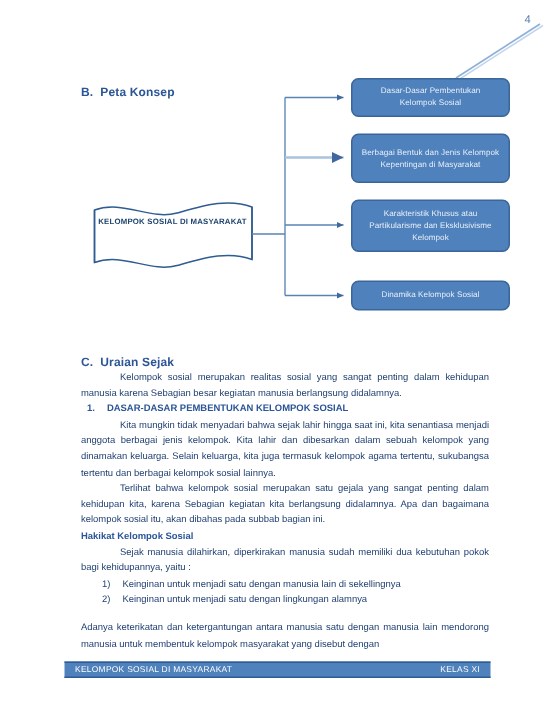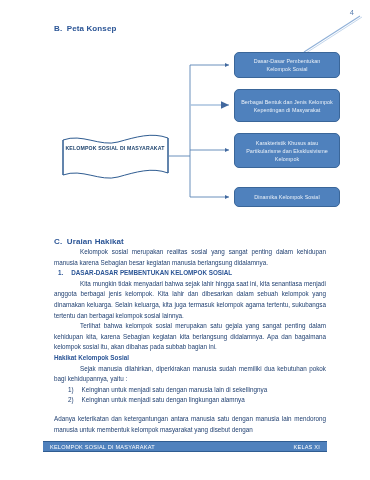--- a/index.html
+++ b/index.html
@@ -44,21 +44,21 @@
   }
 
   
   .section-heading {
     position: absolute;
     font-size: 8px;
     font-weight: bold;
     color: #2b5596;
     letter-spacing: .1px;
   }
-  #heading-b { left: 54px; top: 24px; }
+  #heading-b { left: 54px; top: 57px; }
   #heading-c { left: 54px; top: 237px; }
 
   
   #concept-map {
     position: absolute;
     left: 0; top: 50px;
     width: 370px;
     height: 170px;
   }
   #map-svg {
@@ -210,21 +210,21 @@
     <div id="node-3" class="node-box">
       <span>Karakteristik Khusus atau Partikularisme dan Eksklusivisme Kelompok</span>
     </div>
     <div id="node-4" class="node-box">
       <span>Dinamika Kelompok Sosial</span>
     </div>
   </div>
 
   <div id="heading-c" class="section-heading">
     <span>C.</span>&nbsp;
-    <span>Uraian Hakikat</span>
+    <span>Uraian Sejak</span>
   </div>
 
   <div id="body-copy">
     <p class="indent">Kelompok sosial merupakan realitas sosial yang sangat penting dalam kehidupan manusia karena Sebagian besar kegiatan manusia berlangsung didalamnya.</p>
 
     <p class="item-heading">
       <span class="num">1.</span>
       <span class="txt">DASAR-DASAR PEMBENTUKAN KELOMPOK SOSIAL</span>
     </p>
 

